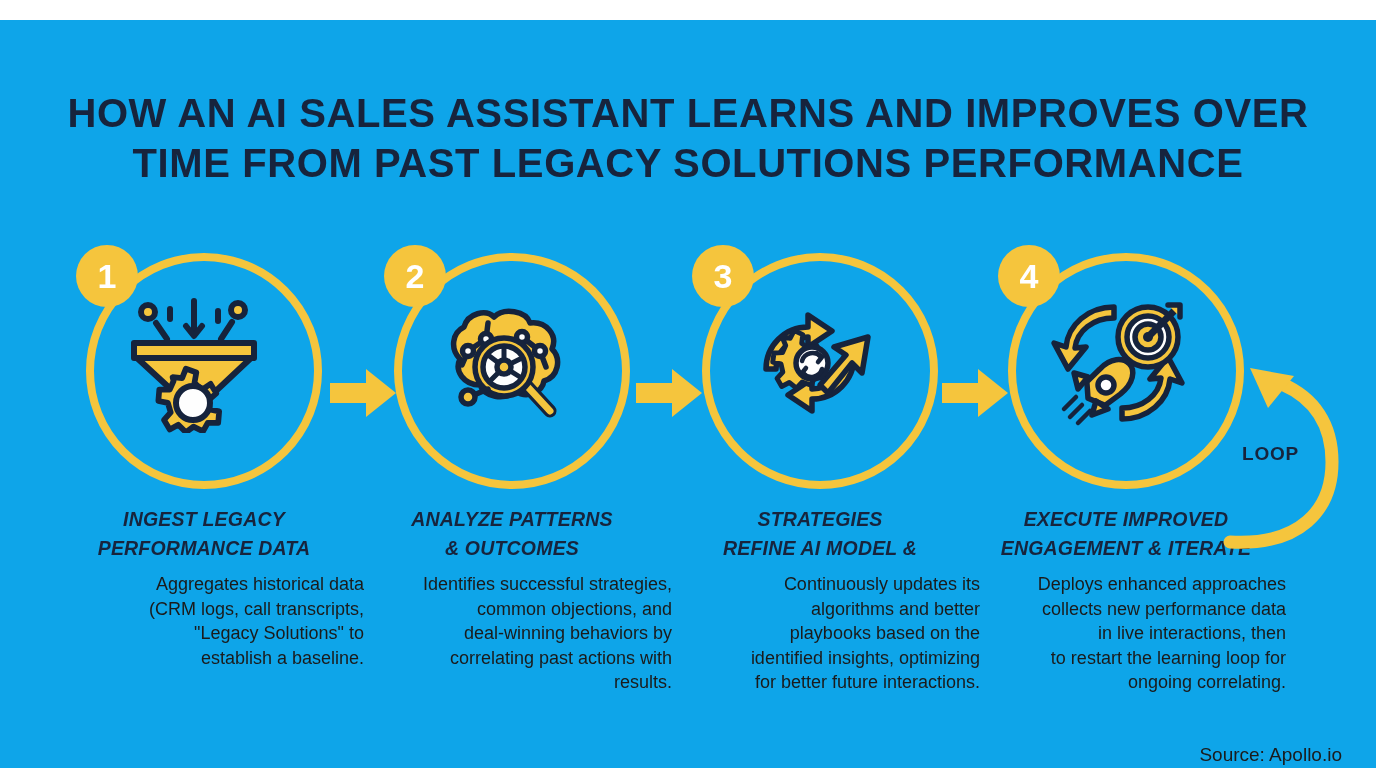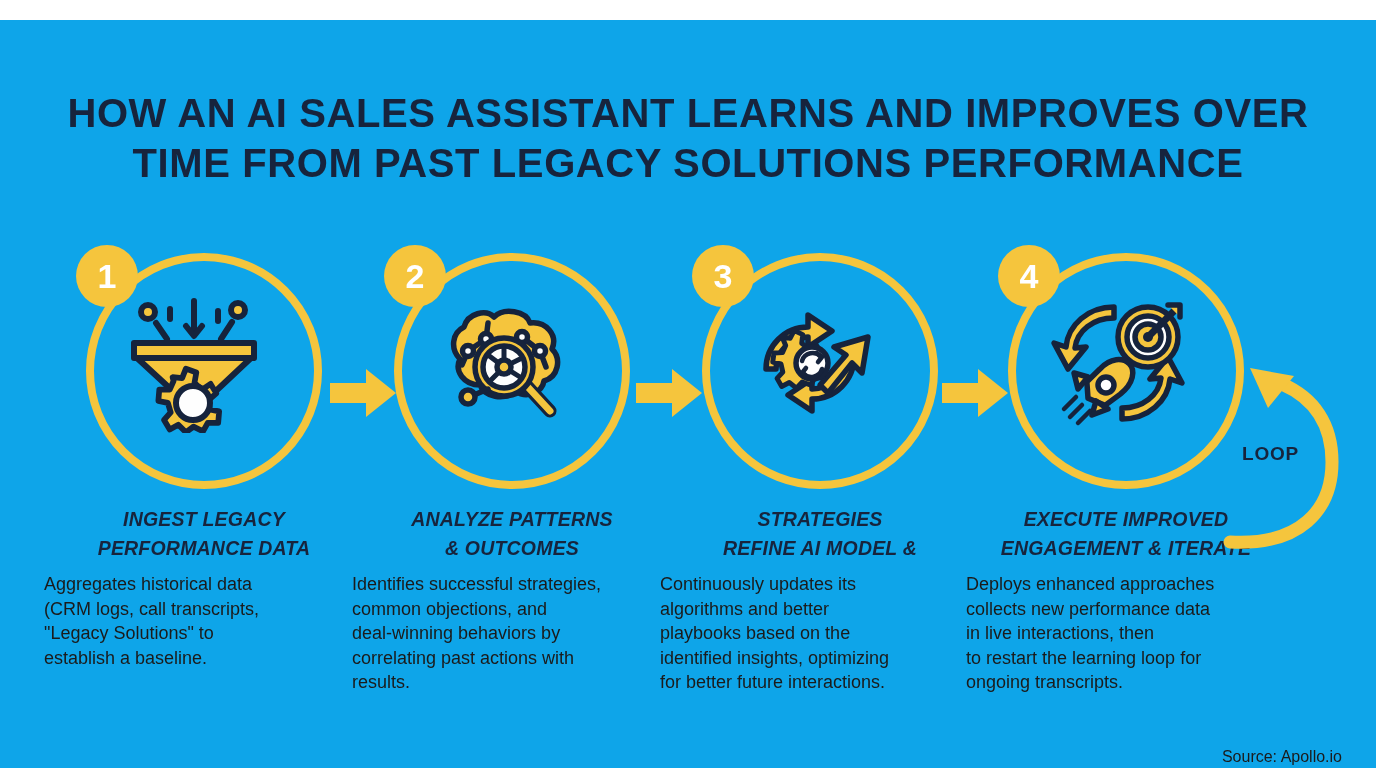--- a/index.html
+++ b/index.html
@@ -106,21 +106,21 @@
     font-weight: bold;
     font-size: 19.5px;
     line-height: 29px;
     text-transform: uppercase;
     letter-spacing: 0.2px;
     font-style: italic;
   }
   .step-heading .hline { display: block; white-space: nowrap; }
   .step-body {
     margin: 9px 0 0 0;
-    text-align: left;
+    text-align: right;
     color: #1b1b1b;
     font-size: 18px;
     line-height: 24.5px;
   }
   .step-body .bline { display: block; white-space: nowrap; }
 
   
   .connector {
     position: absolute;
     top: 347px;
@@ -153,21 +153,21 @@
     letter-spacing: 0.8px;
     z-index: 5;
   }
 
   
   #source {
     position: absolute;
     right: 34px;
     bottom: 22px;
     color: #1b1b1b;
-    font-size: 16px;
+    font-size: 19px;
   }
 </style>
 </head>
 <body>
 
 <div id="canvas">
 
   <div id="title">
     <span class="tline">HOW AN AI SALES ASSISTANT LEARNS AND IMPROVES OVER</span>
     <span class="tline">TIME FROM PAST LEGACY SOLUTIONS PERFORMANCE</span>
@@ -358,21 +358,21 @@
       </div>
       <div class="step-heading">
         <span class="hline">EXECUTE IMPROVED</span>
         <span class="hline">ENGAGEMENT &amp; ITERATE</span>
       </div>
       <div class="step-body">
         <span class="bline">Deploys enhanced approaches</span>
         <span class="bline">collects new performance data</span>
         <span class="bline">in live interactions, then</span>
         <span class="bline">to restart the learning loop for</span>
-        <span class="bline">ongoing transcripts.</span>
+        <span class="bline">ongoing correlating.</span>
       </div>
     </div>
 
   </div>
 
   <div class="connector c0">
     <svg viewBox="0 0 66 52">
       <path d="M0 16 L36 16 L36 2 L66 26 L36 50 L36 36 L0 36 Z" fill="#F5C53D"></path>
     </svg>
   </div>

